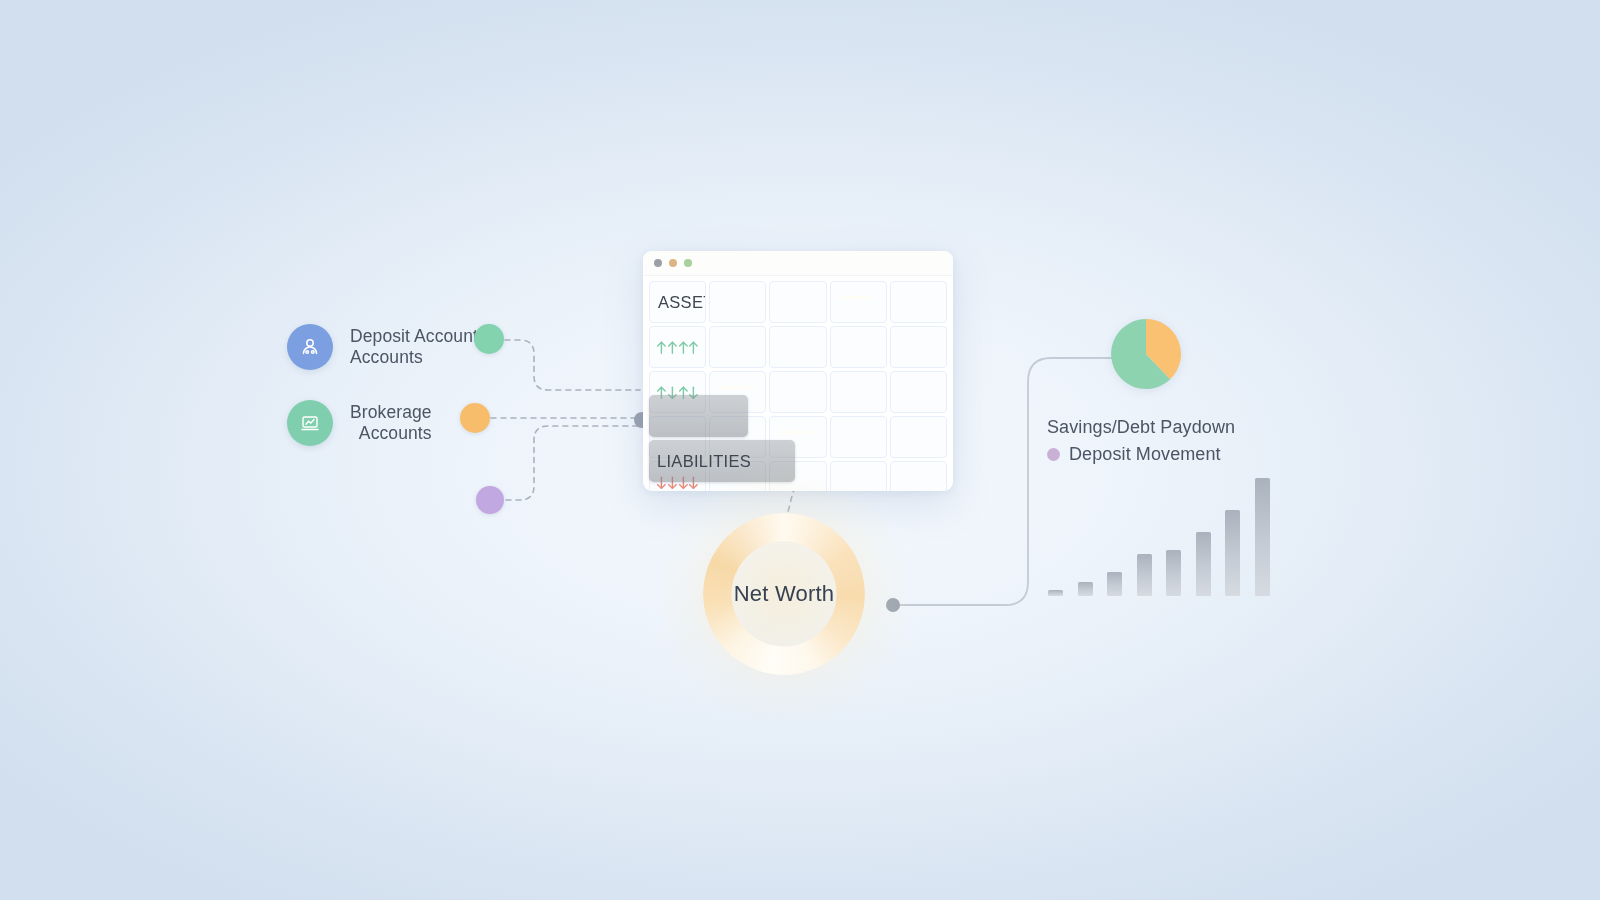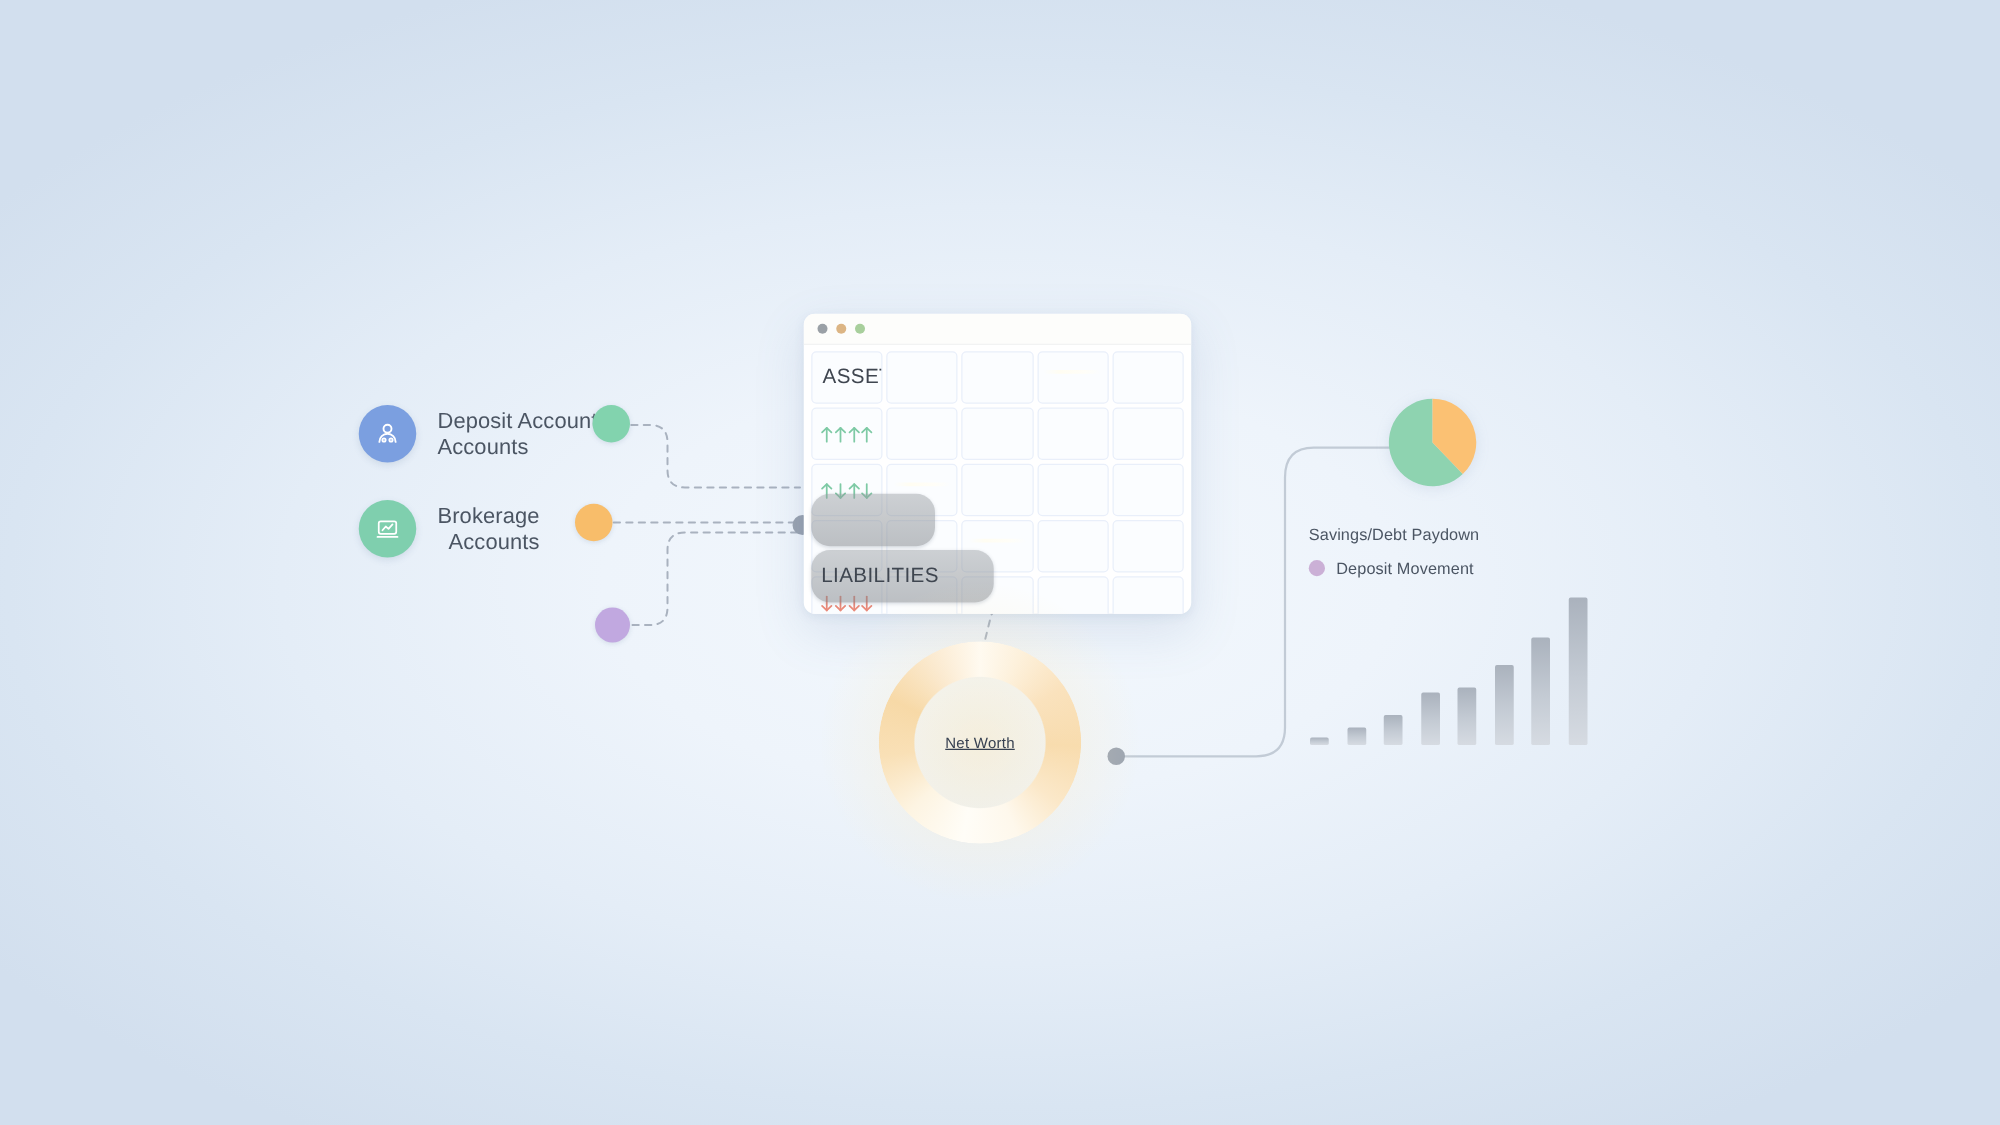--- a/index.html
+++ b/index.html
@@ -120,21 +120,21 @@
     align-items: center;
     justify-content: space-evenly;
     padding: 0 6px;
   }
   .arrows svg { display:block; }
 
   
   .hl {
     position: absolute;
     background: linear-gradient(180deg, rgba(150,155,160,.46), rgba(125,130,136,.50));
-    border-radius: 15px;
+    border-radius: 5px;
     box-shadow: 0 1px 3px rgba(80,95,115,.2);
   }
 
   
   #networth {
     position: absolute;
     left: 703px;
     top: 513px;
     width: 162px;
     height: 162px;
@@ -156,24 +156,23 @@
       #fbead0 330deg, #fffaf0 360deg);
     -webkit-mask: radial-gradient(circle, transparent 0 52px, #000 53px 100%);
             mask: radial-gradient(circle, transparent 0 52px, #000 53px 100%);
   }
   #networth .nw-label {
     position:absolute;
     inset:0;
     display:flex;
     align-items:center;
     justify-content:center;
-    font-size: 12px;
+    font-size: 22px;
     color: #374151;
     letter-spacing: .2px;
-    text-decoration: underline;
   }
 
   
   #pie {
     position: absolute;
     left: 1108px;
     top: 316px;
     width: 76px;
     height: 76px;
     border-radius: 50%;
@@ -183,21 +182,21 @@
     position: absolute;
     left: 1047px;
     top: 414px;
     width: 260px;
   }
   .legend-row {
     display:flex;
     align-items:center;
     gap: 9px;
     height: 27px;
-    font-size: 13px;
+    font-size: 18px;
     color: #4b5563;
     letter-spacing: .1px;
   }
   .legend-swatch { width: 13px; height: 13px; border-radius: 50%; flex:0 0 auto; }
   .legend-row.no-swatch { padding-left: 0; }
 
   #bars {
     position: absolute;
     left: 1048px;
     top: 478px;

